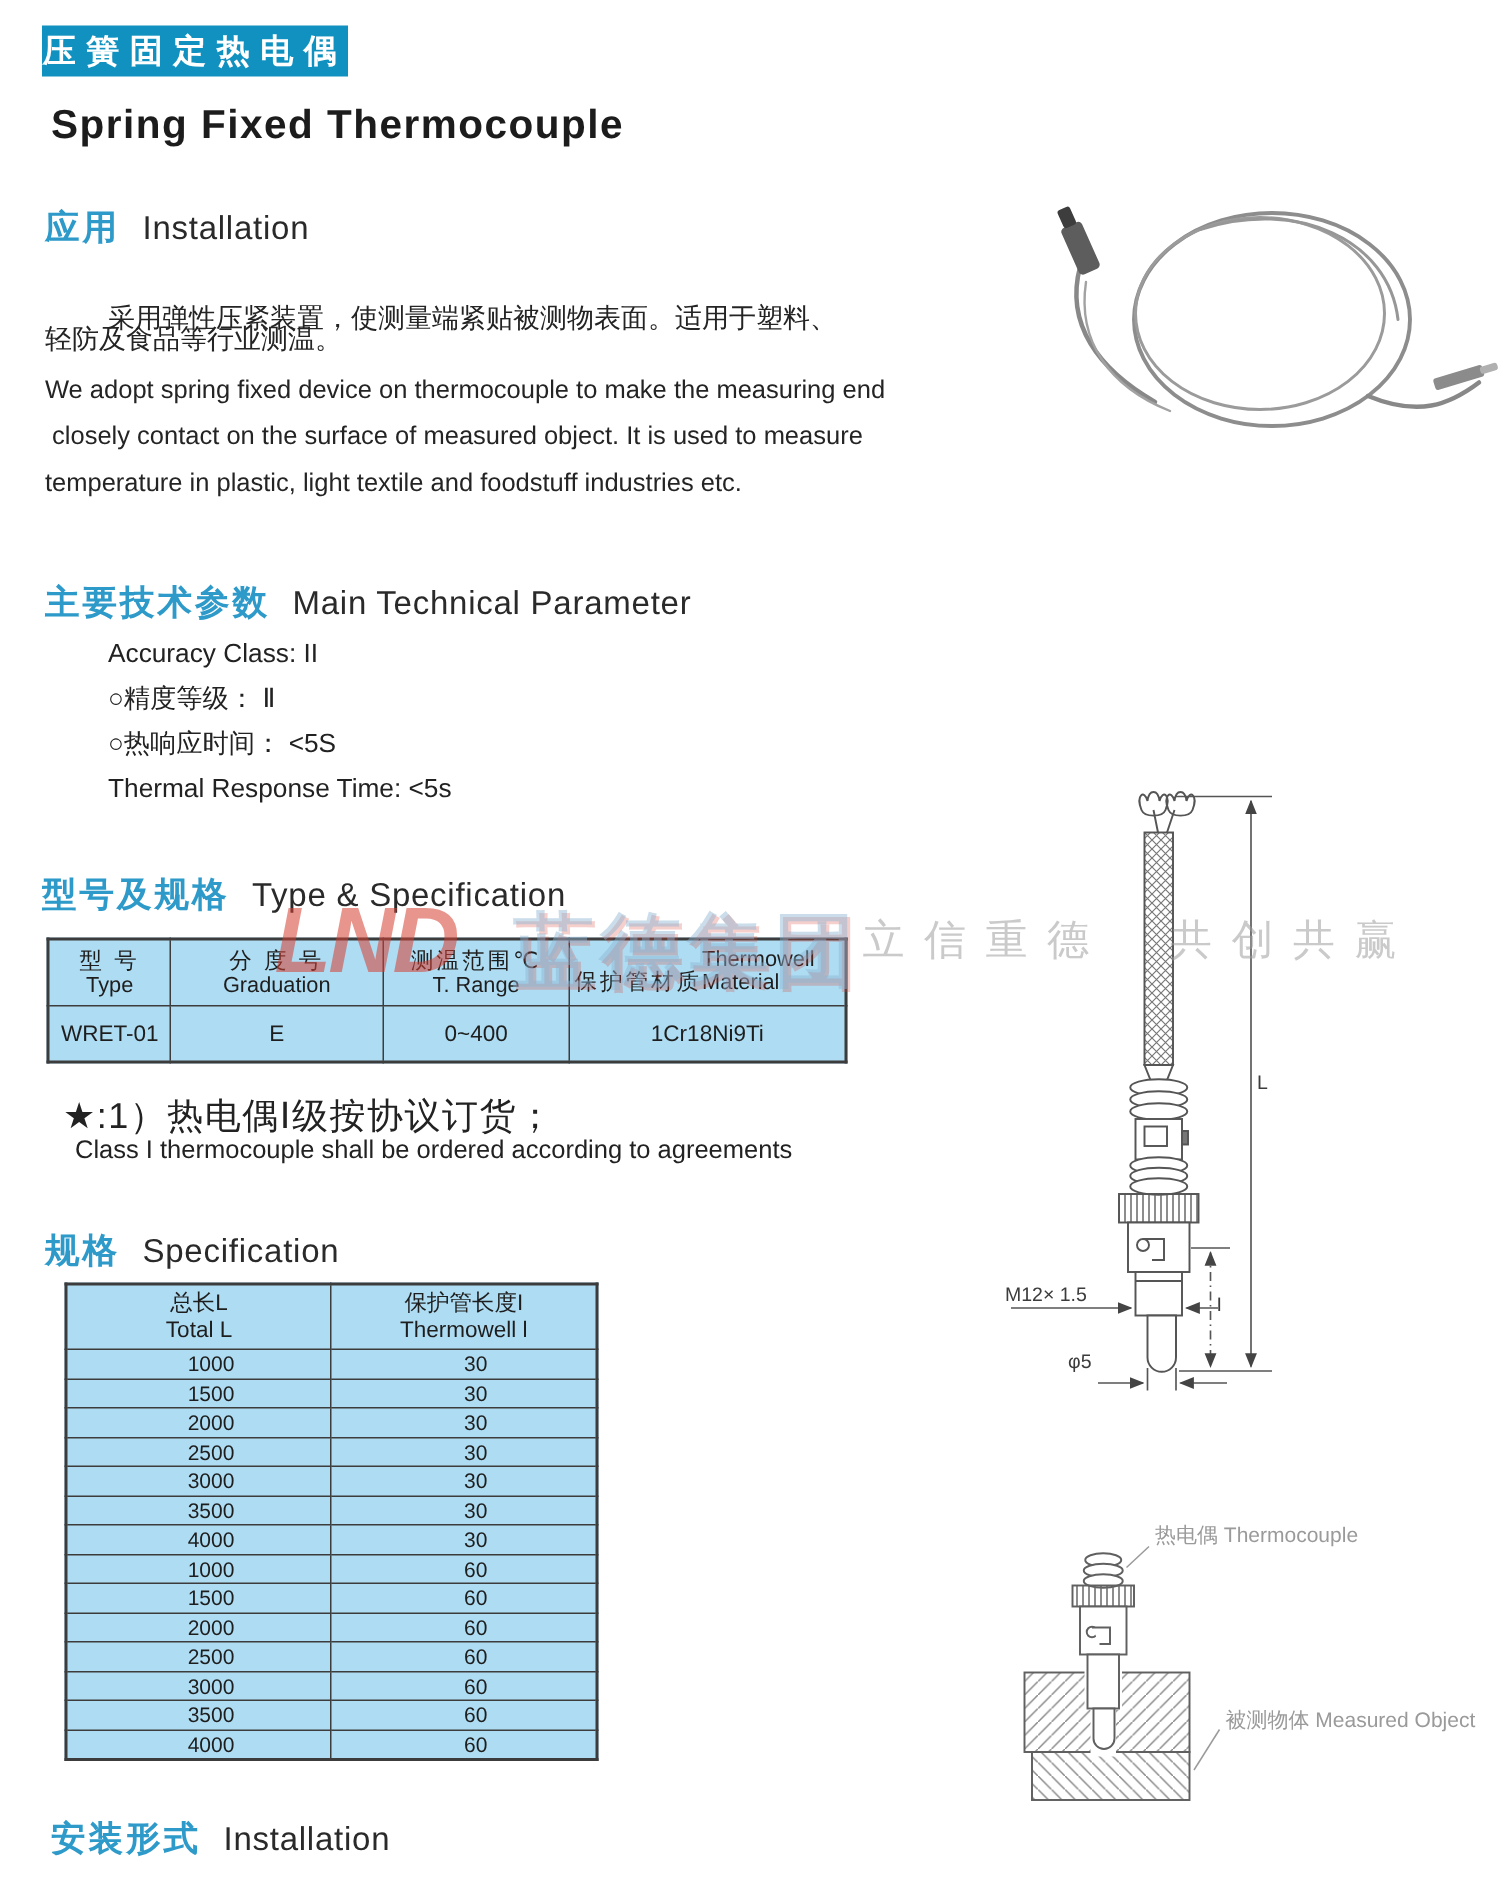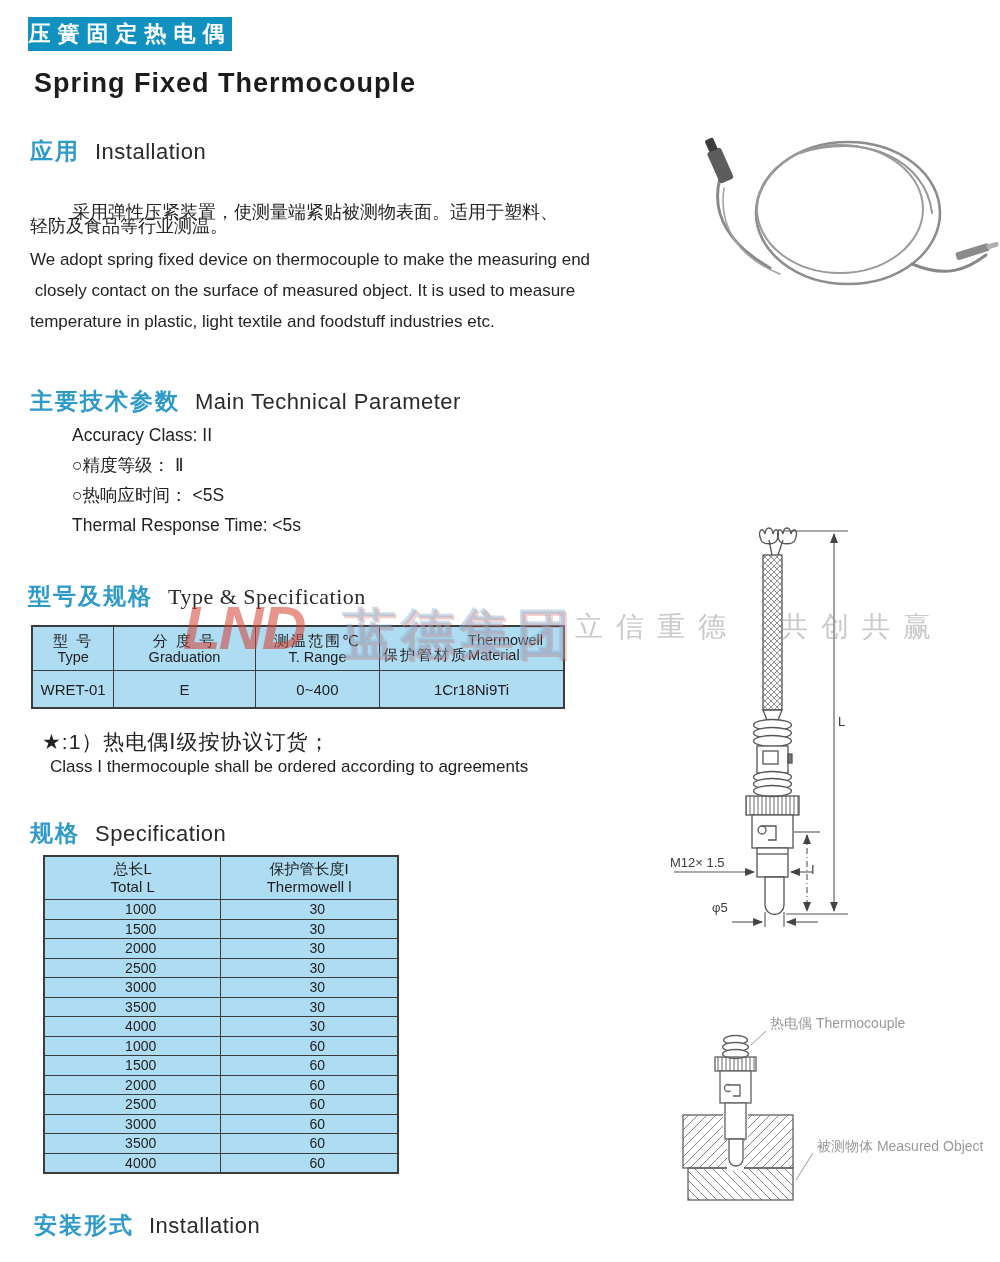--- a/index.html
+++ b/index.html
@@ -33,21 +33,21 @@
   .type-table th .en{display:block;font-size:14.5px;letter-spacing:0;}
   .type-table th:nth-child(4) .en{display:inline-block;width:92px;line-height:1.05;text-align:left;}
   .type-table col.c1{width:82px}.type-table col.c2{width:142px}
   .type-table col.c3{width:125px}.type-table col.c4{width:185px}
   .type-table{border:2px solid #3c3c3c;}
   .spec-table{left:43px;top:855px;width:356px;border:2px solid #3c3c3c;}
   .spec-table th{height:42px;font-size:15px;line-height:1.2;}
   .spec-table td{height:18.5px;font-size:14px;padding-left:16px;}
   .spec-table col{width:178px;}
   
-  .note-cn{left:42px;top:728px;font-size:21px;color:#222;letter-spacing:1px;}
+  .note-cn{left:42px;top:728px;font-size:24px;color:#222;letter-spacing:1px;}
   .note-en{left:50px;top:757px;font-size:17px;color:#222;text-align:center;}
   
   .wm{pointer-events:none;z-index:5;white-space:nowrap;}
   .wm-logo{left:183px;top:592px;font-size:62px;font-weight:bold;font-style:italic;color:rgba(214,62,50,0.55);letter-spacing:-2px;}
   .wm-logo-cn{left:342px;top:598px;font-size:54px;font-weight:bold;color:rgba(140,180,210,0.45);text-shadow:2px 2px 0 rgba(214,62,50,0.25);letter-spacing:4px;}
   .wm-slogan{left:575px;top:608px;font-size:28px;color:rgba(158,158,158,0.55);letter-spacing:13px;}
   svg text{font-family:"Liberation Sans","DejaVu Sans",sans-serif;}
 </style>
 </head>
 <body>
@@ -93,21 +93,21 @@
   <span class="en">Main Technical Parameter</span>
 </div>
 <div class="abs tech-list">
 
 <div class="tech-item">Accuracy Class: II</div>
     <div class="tech-item">○精度等级： Ⅱ</div>
     <div class="tech-item">○热响应时间： &lt;5S</div>
     <div class="tech-item">Thermal Response Time: &lt;5s</div>
   </div>
 
-<div class="abs sec" style="left:28px;top:581px;font-family:Liberation Serif, serif;">
+<div class="abs sec" style="left:28px;top:581px;">
   <span class="cn">型号及规格</span>
   <span class="en">Type &amp; Specification</span>
 </div>
 
 <table class="abs type-table">
   <colgroup>
       <col class="c1">
       <col class="c2">
       <col class="c3">
       <col class="c4">

